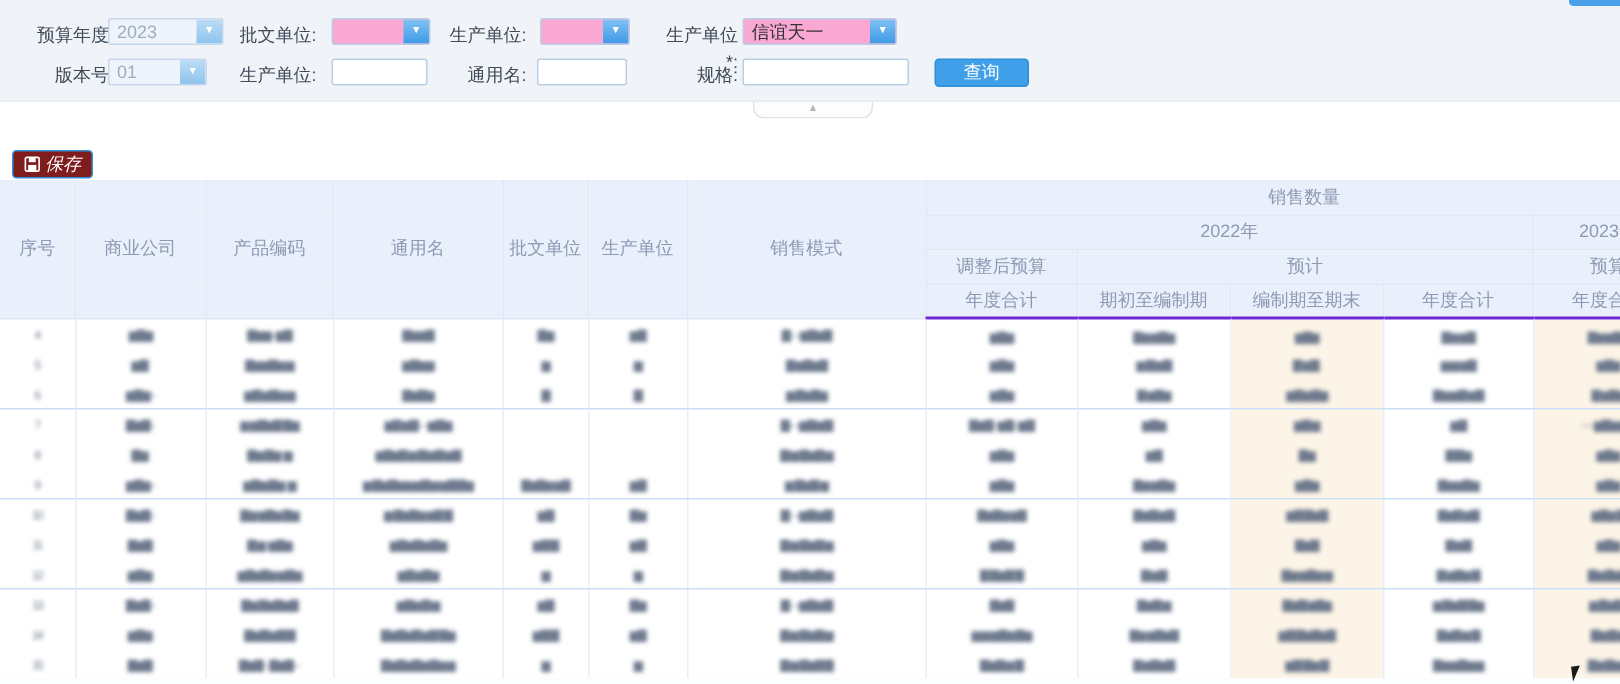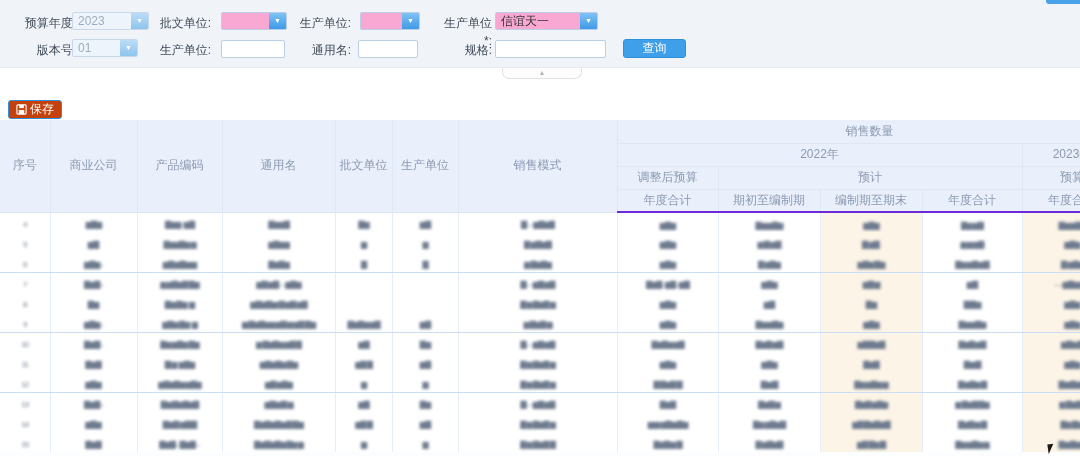--- a/index.html
+++ b/index.html
@@ -21,23 +21,23 @@
   .txt { width:100%; height:18px; background:#fff; border:1px solid #b9cfe6; border-radius:2px;
     font-size:12px; padding:0 4px; color:#333; }
   .btn-query { position:absolute; left:623px; top:39px; width:63px; height:19px; background:#3f9fe8;
     border:1px solid #2f8fd8; border-radius:3px; color:#fff; font-size:12px; text-align:center; line-height:17px; cursor:pointer; }
   .collapse-tab { position:absolute; left:502px; top:68px; width:80px; height:11px; background:#fdfdfd;
     border:1px solid #e2e2e2; border-top:none; border-radius:0 0 7px 7px; text-align:center;
     color:#b5b5b5; font-size:7px; line-height:10px; cursor:pointer; }
   .top-right-frag { position:absolute; right:0; top:0; width:34px; height:4px; background:#49a2e9; border-radius:0 0 0 3px; }
 
   
-  .btn-save { position:absolute; left:8px; top:100px; width:54px; height:19px; background:#c2410c;
+  .btn-save { position:absolute; left:8px; top:100px; width:54px; height:19px; background:#7f1d1d;
     border:1px solid #2f8fd8; border-radius:3px; color:#fff; font-size:12px; line-height:17px;
-    display:flex; align-items:center; justify-content:center; gap:3px; cursor:pointer; }
+    display:flex; align-items:center; justify-content:center; gap:3px; cursor:pointer;font-style:italic; }
   .btn-save svg { display:block; }
 
   
   .grid-wrap { position:absolute; left:0; top:120px; width:1080px; height:336px; overflow:hidden; }
   table.grid { border-collapse:collapse; table-layout:fixed; width:1122px; }
   .grid th { background:#e9effb; color:#8c9ab2; font-weight:normal; font-size:12px;
     border-right:1px solid #dde7f5; border-bottom:1px solid #dde7f5; height:23px; text-align:center;
     overflow:hidden; white-space:nowrap; }
   .grid thead tr:last-child th { border-bottom:2px solid #6d28d9; }
   .grid td { height:20px; border-right:1px solid #e4edf9; text-align:center; overflow:hidden;

